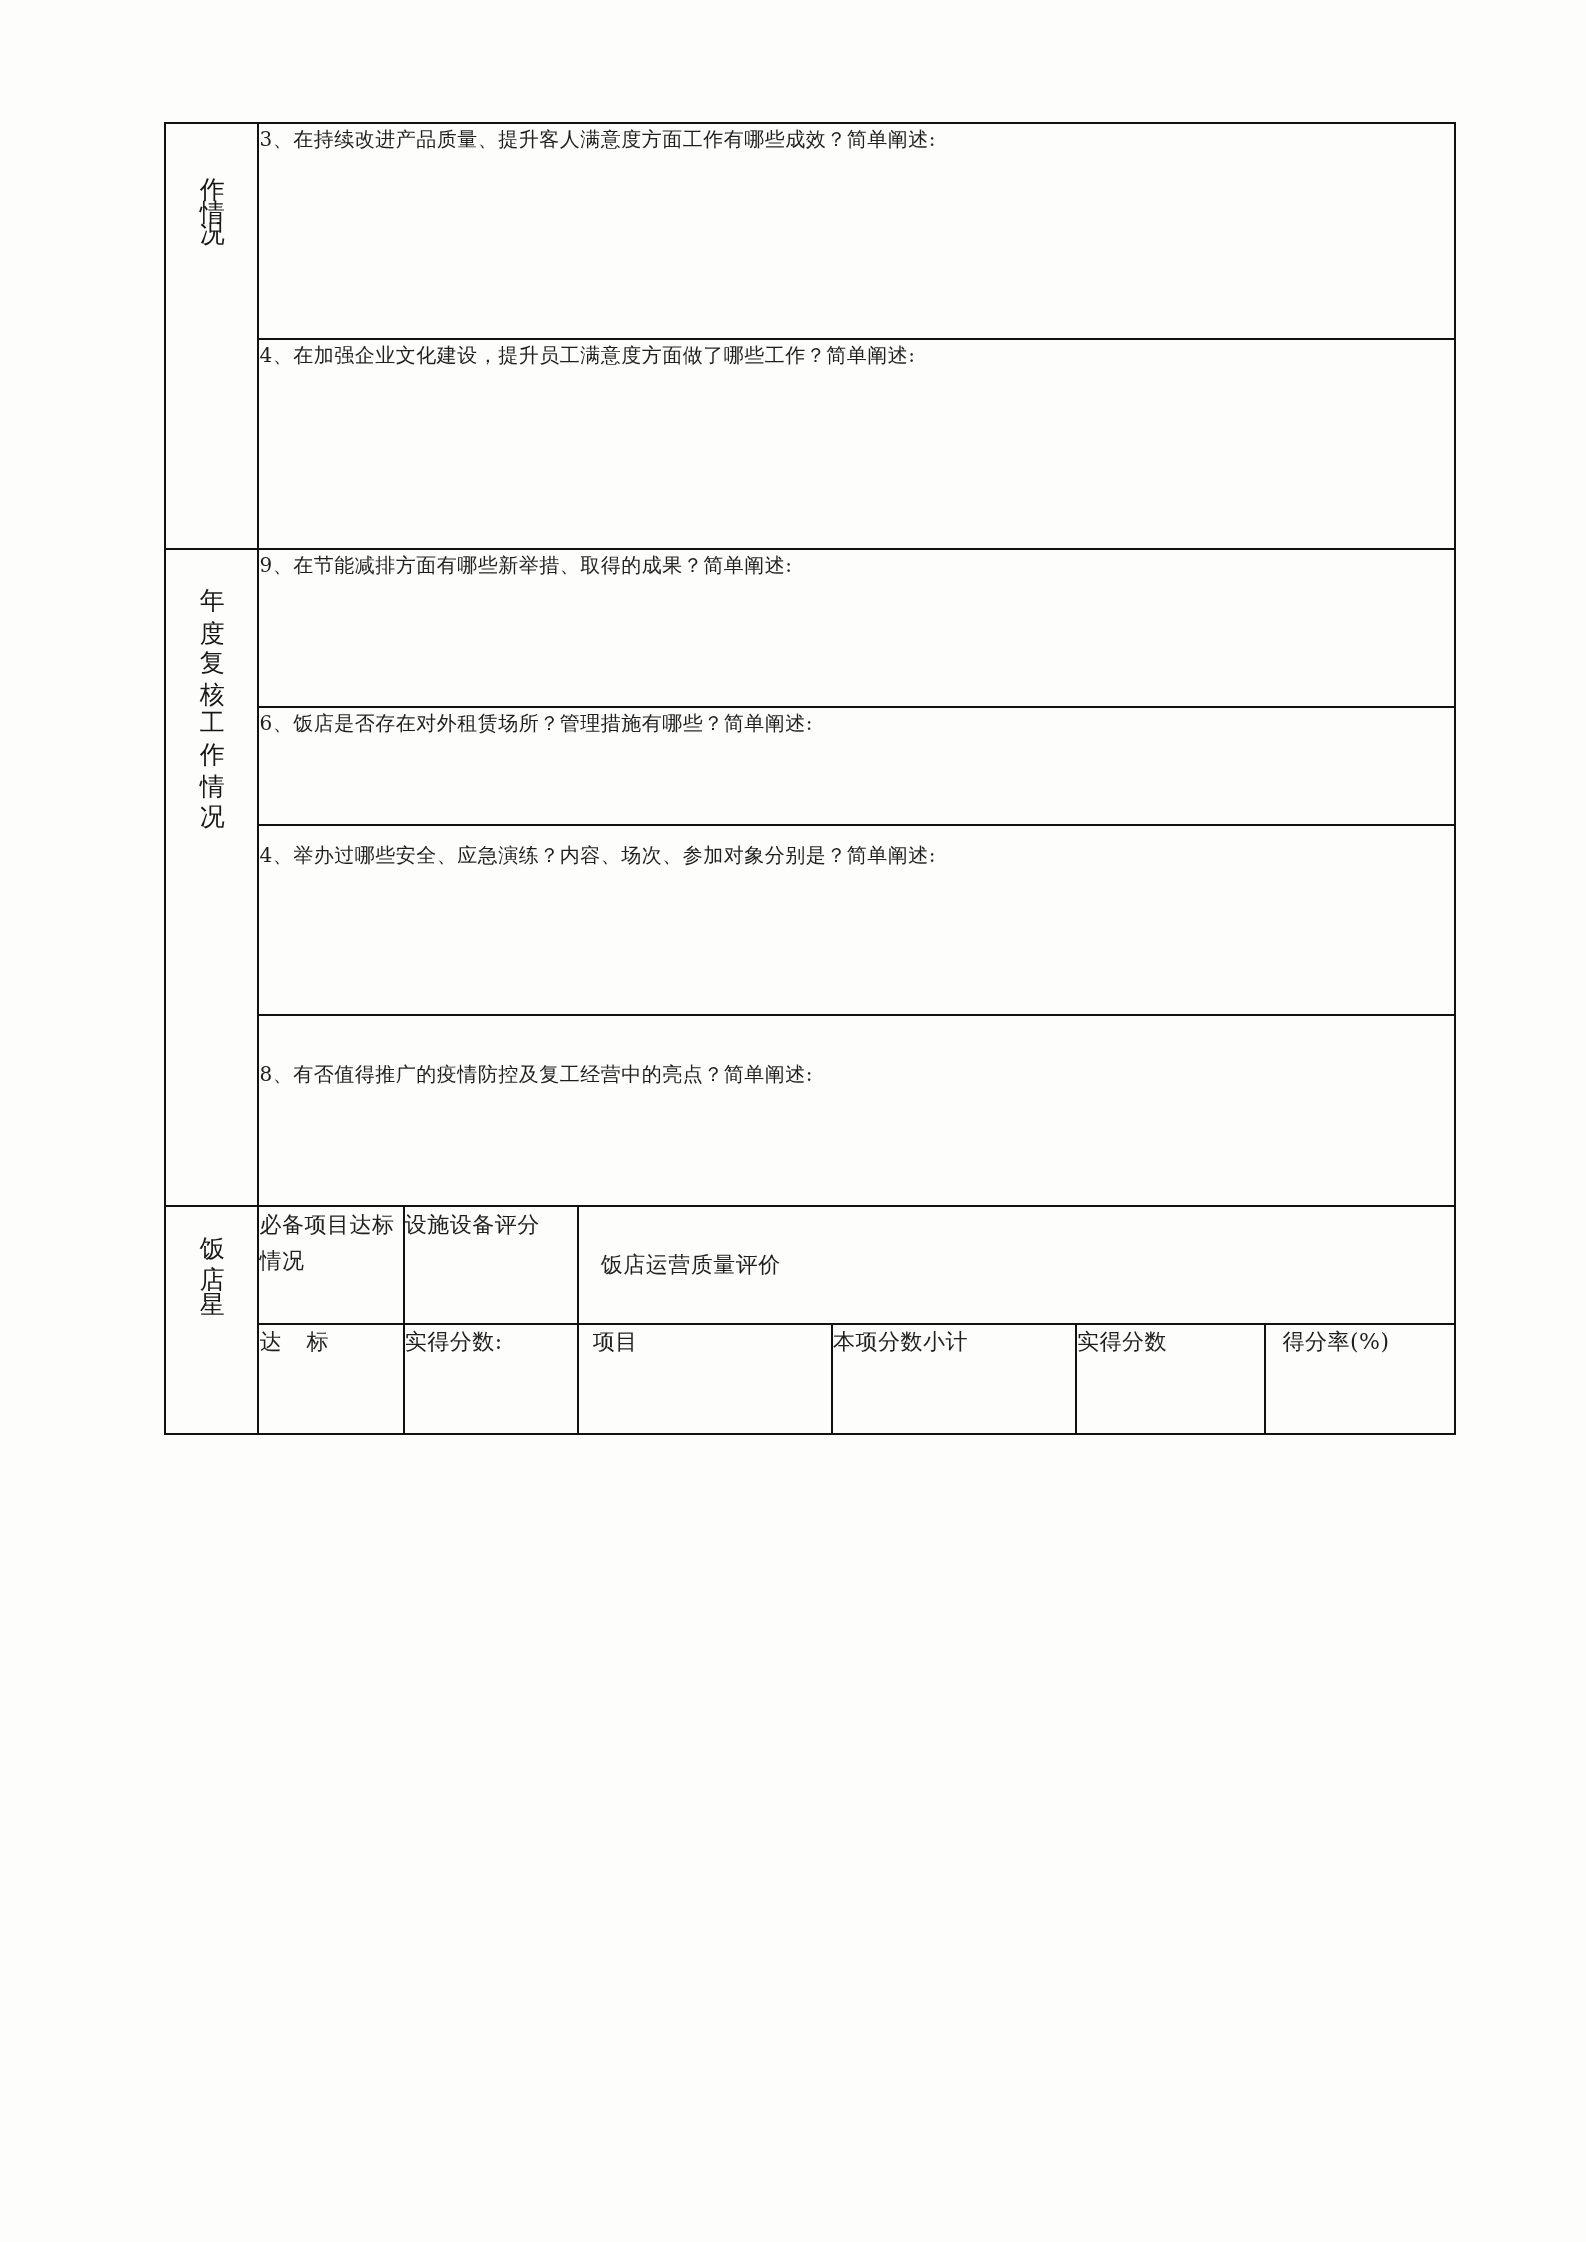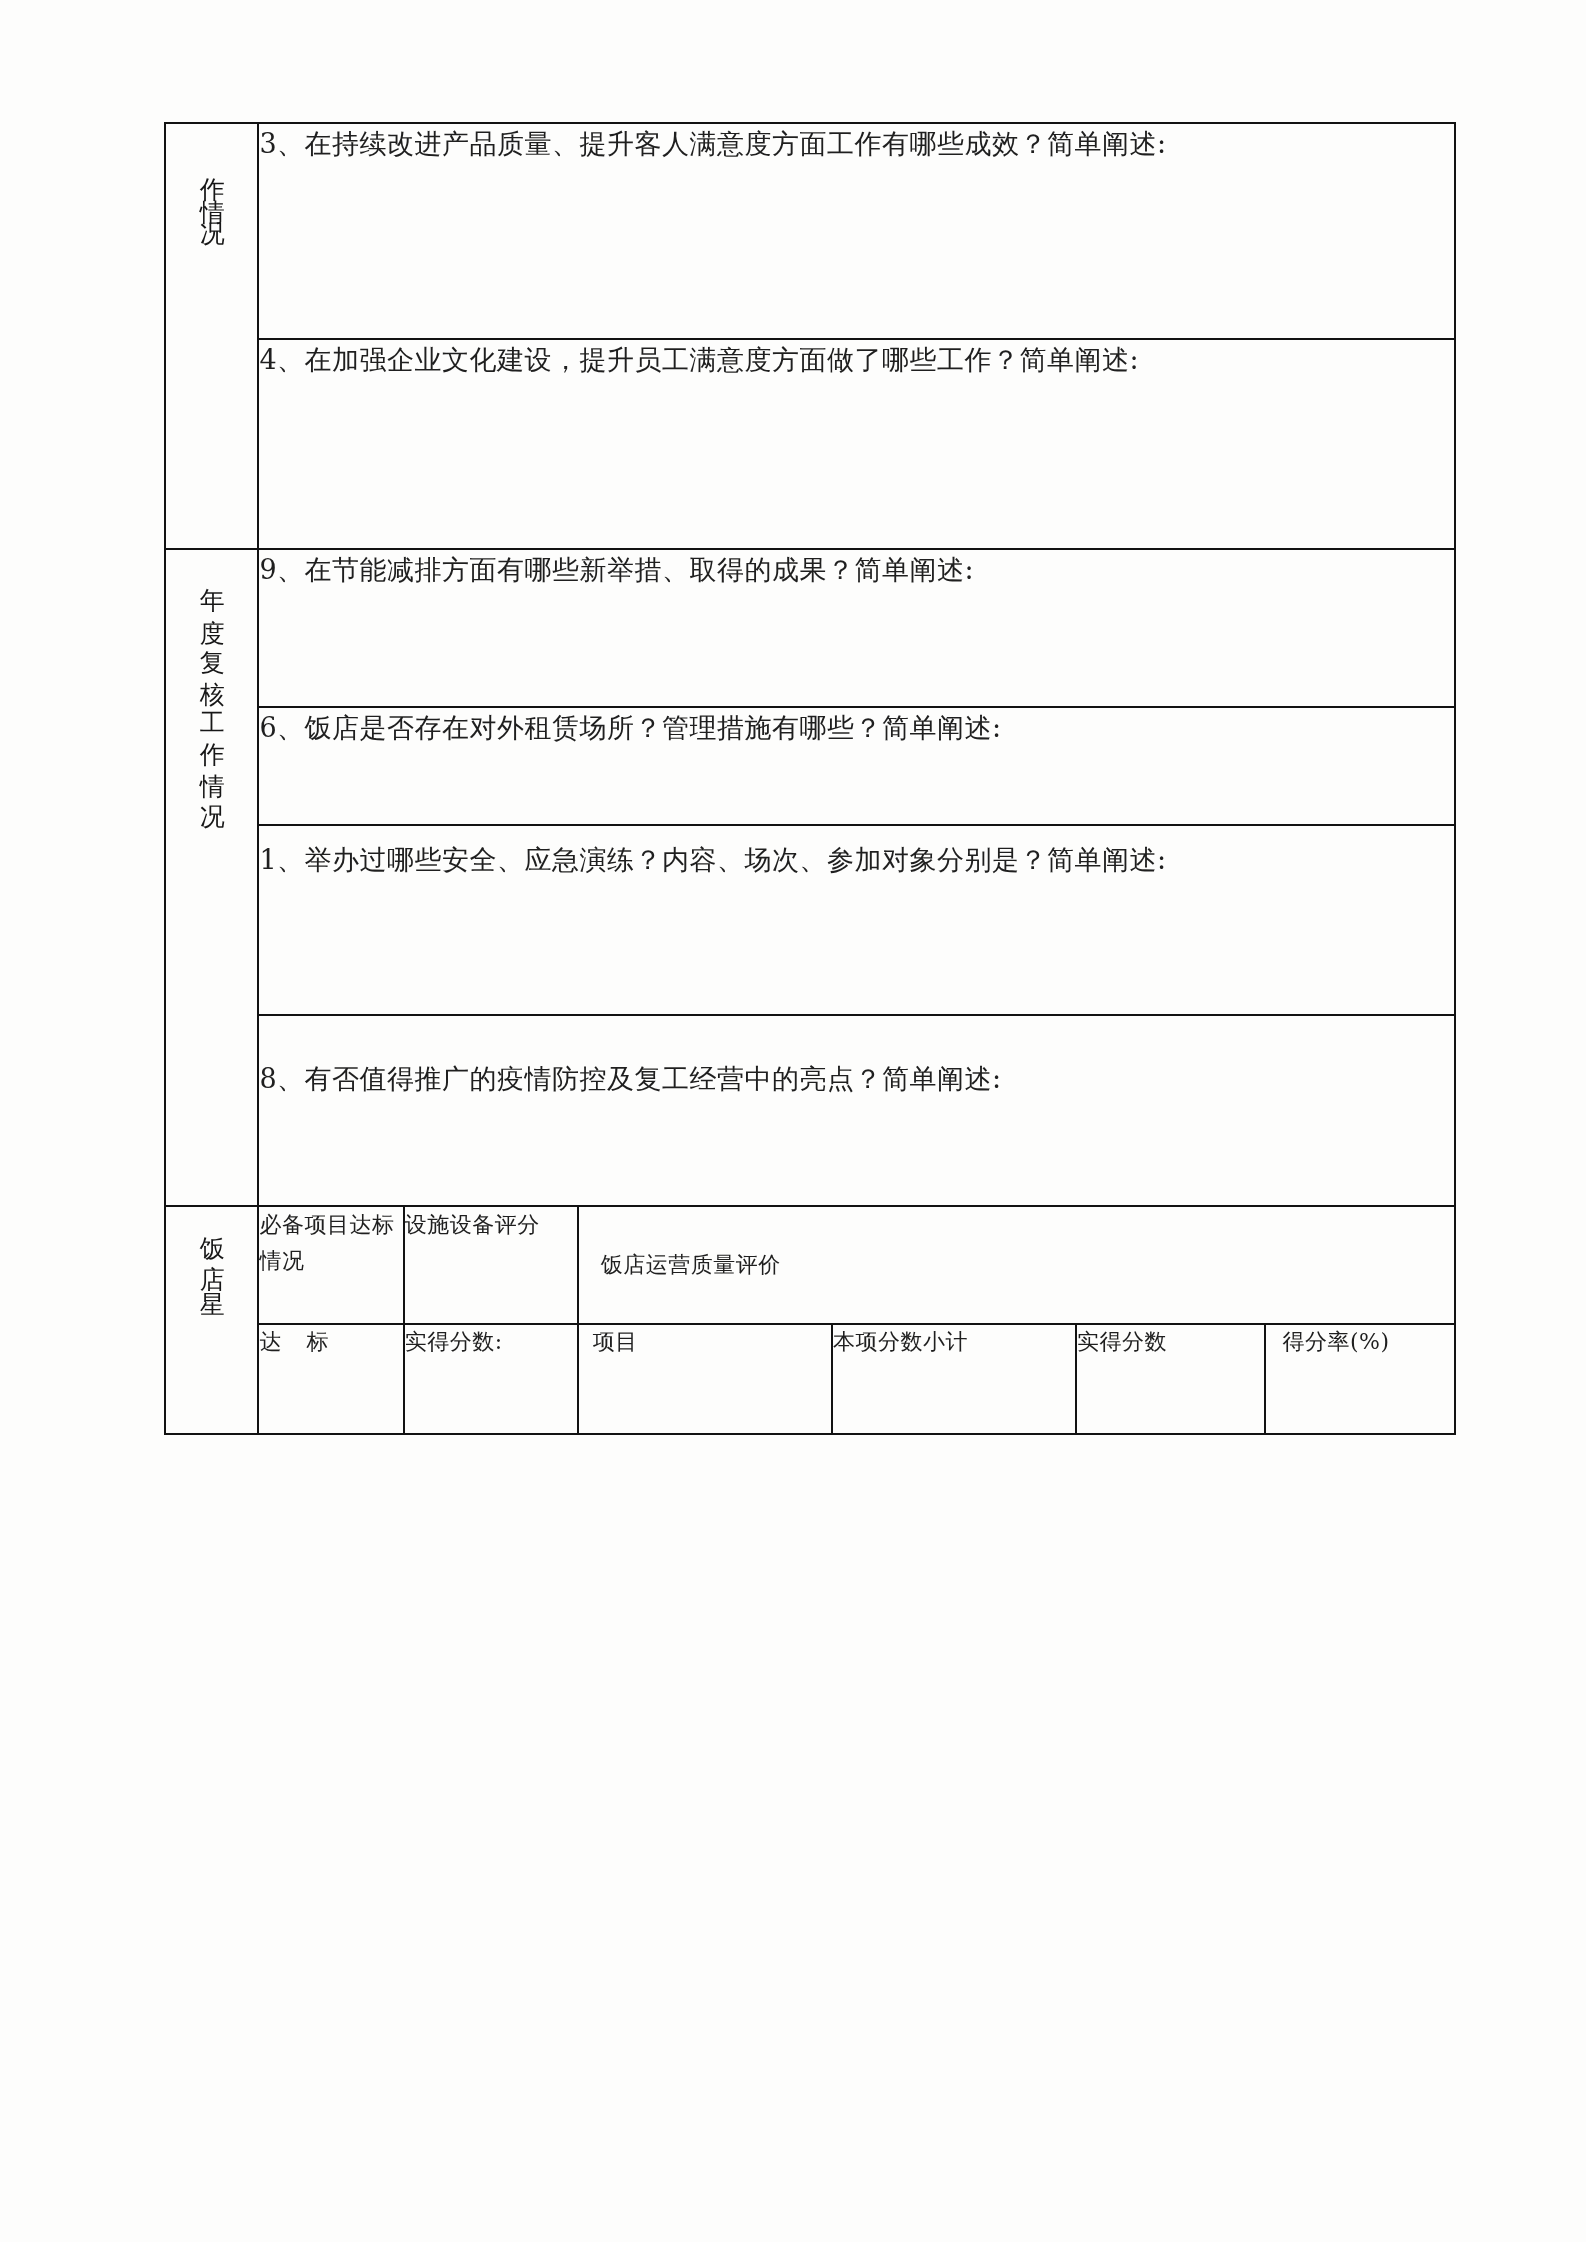--- a/index.html
+++ b/index.html
@@ -60,21 +60,21 @@
   }
   .vlabel.top .vtext     { letter-spacing: 22px; padding-top: 34px; }
   .vlabel.mid .vtext     { letter-spacing: 31px; padding-top: 18px; }
   .vlabel.bottom .vtext  { letter-spacing: 28px; padding-top: 10px; }
 
   
   .qcell {
     padding: 26px 16px 16px 22px;
   }
   .qtext {
-    font-size: 27px;
+    font-size: 20px;
     line-height: 1.5;
     color: #1f1f1f;
     font-family: "DejaVu Serif", "Liberation Serif", serif;
     letter-spacing: 0.5px;
     white-space: nowrap;
   }
 
   
   .score-head {
     padding: 18px 14px 14px 16px;
@@ -139,21 +139,21 @@
           <div class="qtext">9、在节能减排方面有哪些新举措、取得的成果？简单阐述:</div>
         </td>
       </tr>
       <tr>
         <td class="qcell" colspan="6" style="height:116px">
           <div class="qtext">6、饭店是否存在对外租赁场所？管理措施有哪些？简单阐述:</div>
         </td>
       </tr>
       <tr>
         <td class="qcell" colspan="6" style="height:174px; padding-top:14px">
-          <div class="qtext">1、举办过哪些安全、应急演练？内容、场次、参加对象分别是？简单阐述:</div>
+          <div class="qtext">4、举办过哪些安全、应急演练？内容、场次、参加对象分别是？简单阐述:</div>
         </td>
       </tr>
       <tr>
         <td class="qcell" colspan="6" style="height:146px; padding-top:43px">
           <div class="qtext">8、有否值得推广的疫情防控及复工经营中的亮点？简单阐述:</div>
         </td>
       </tr>
 
       <tr>
         <td class="vlabel bottom" rowspan="2">

